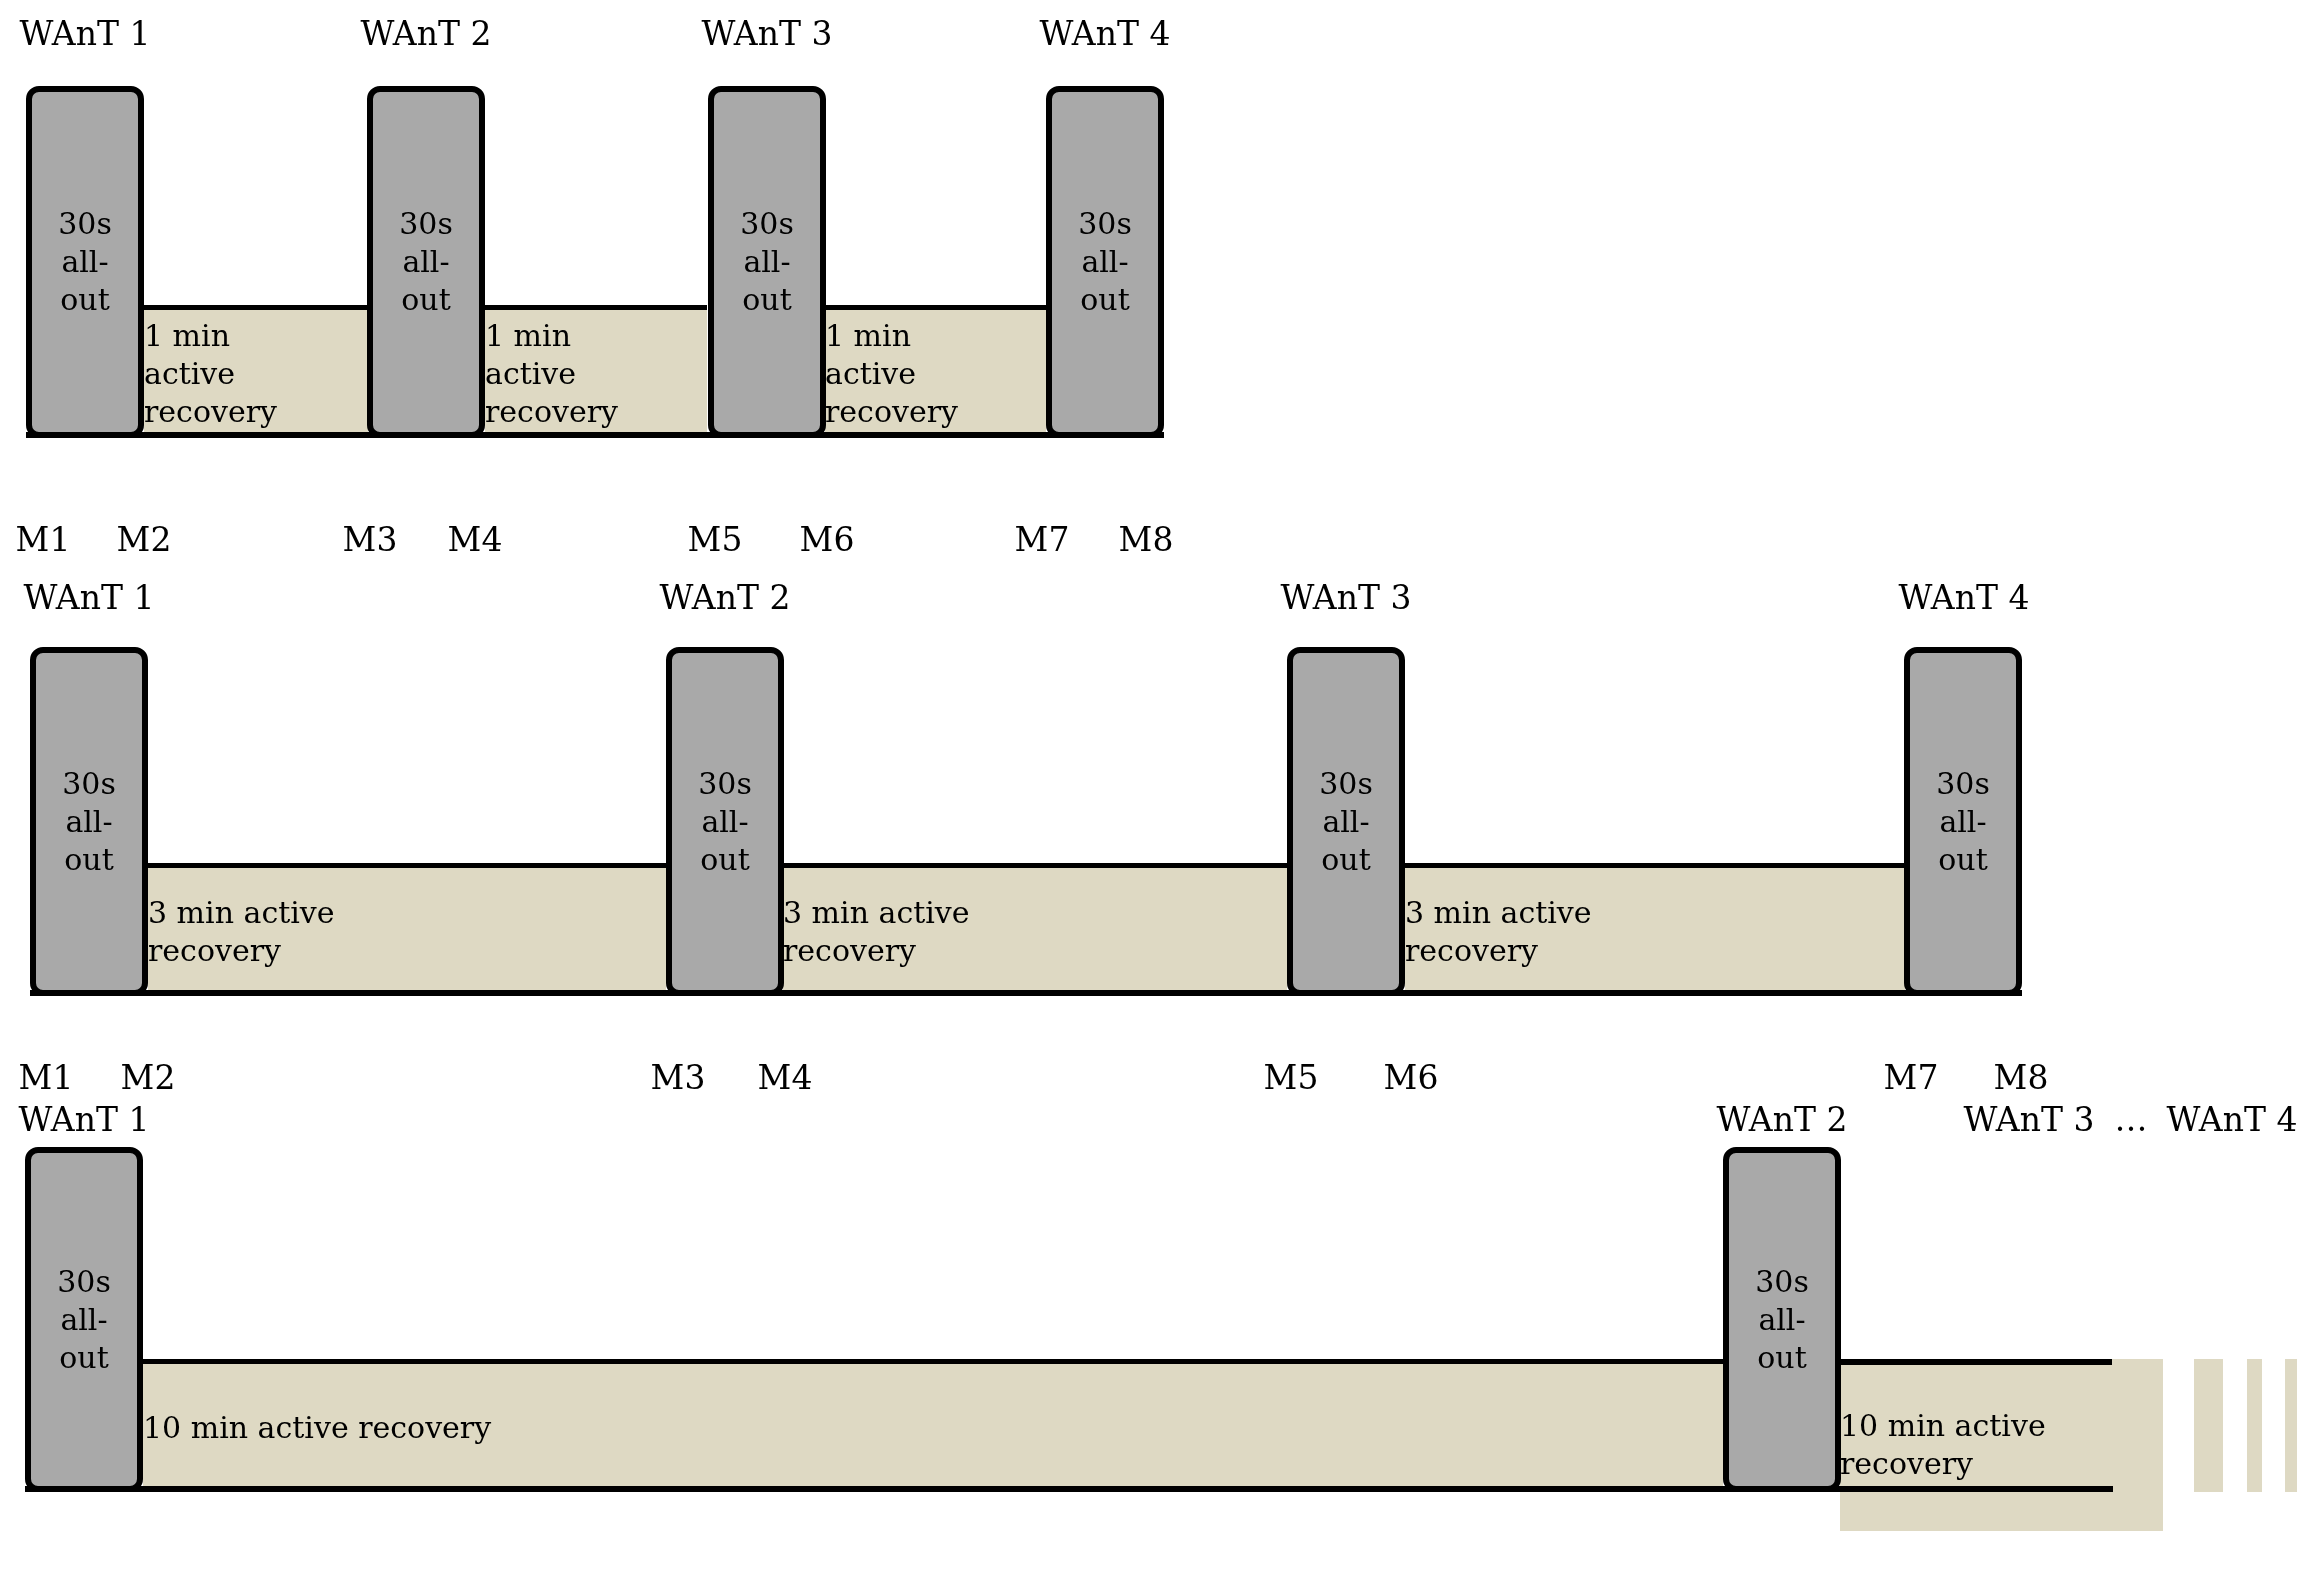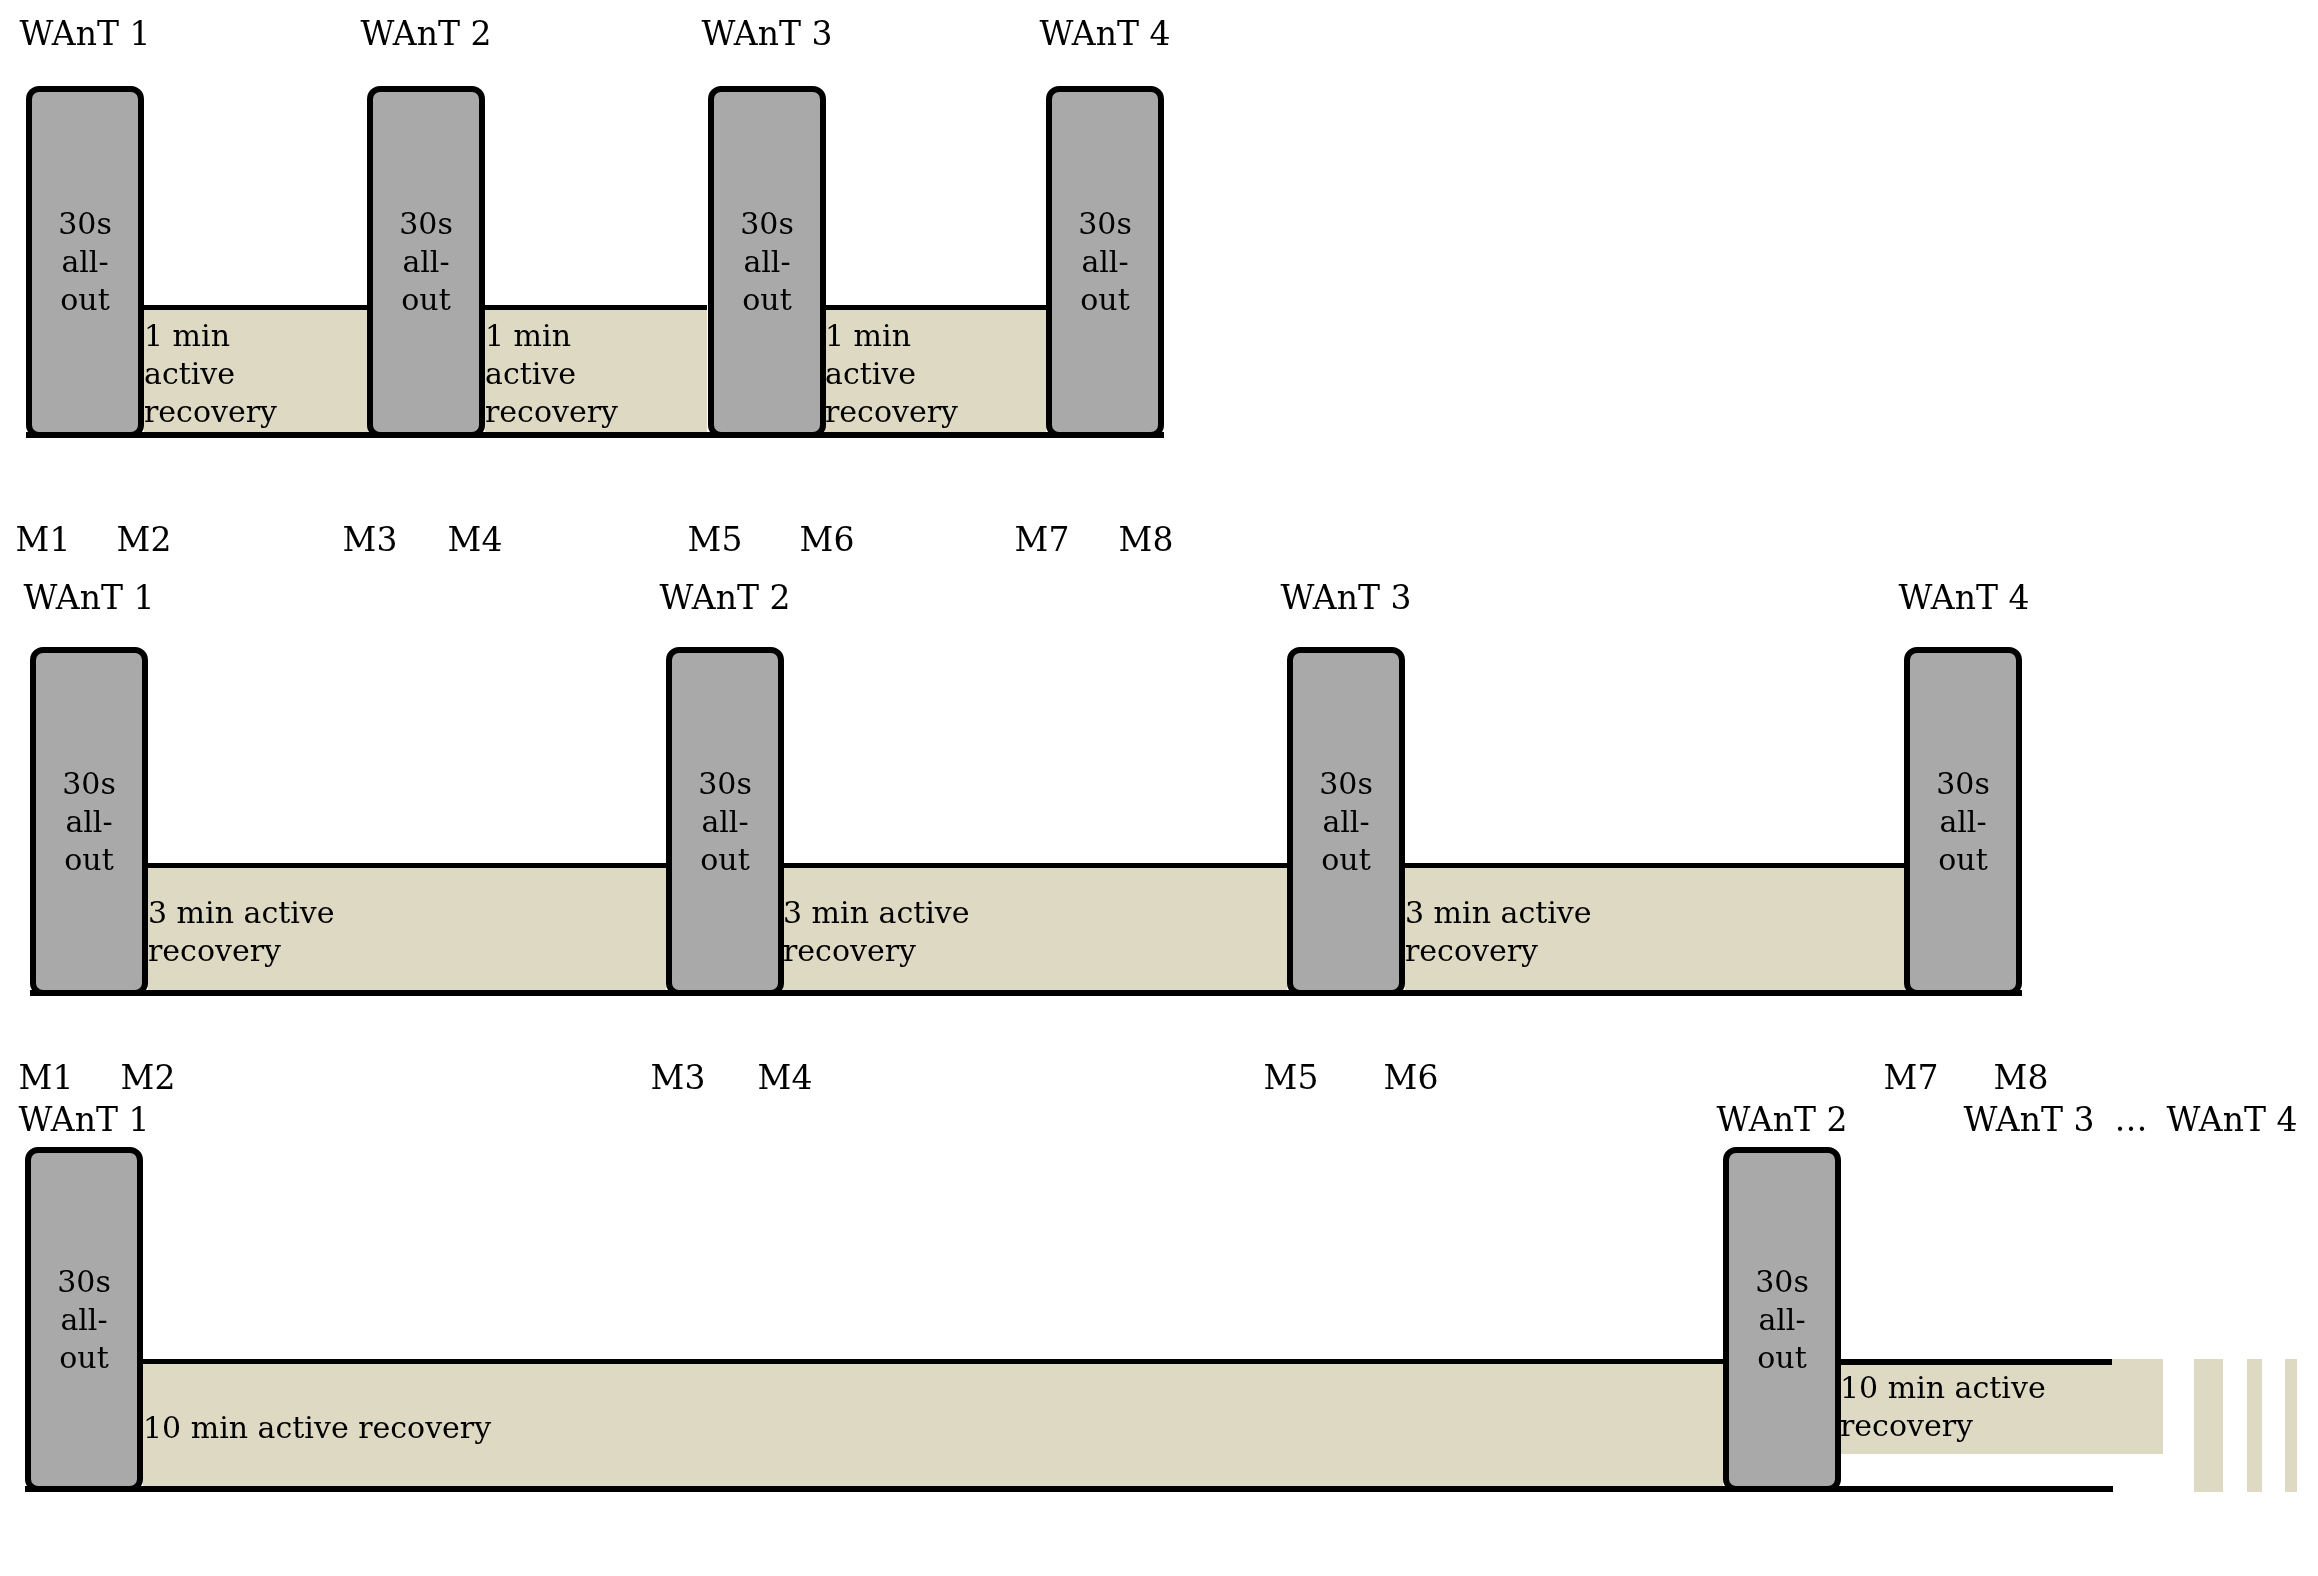--- a/index.html
+++ b/index.html
@@ -148,21 +148,21 @@
     <div class="mk" style="left:1411px;top:1014px;">M6</div>
     <div class="mk" style="left:1911px;top:1014px;">M7</div>
     <div class="mk" style="left:2021px;top:1014px;">M8</div>
   </div>
 
   <div class="row">
     <div class="rec" style="left:143px;top:1359px;width:1580px;height:133px;">
       <span>10 min active recovery</span>
     </div>
 
-    <div class="rec noborder" style="left:1840px;top:1359px;width:323px;height:95px;padding-right:51px;">
+    <div class="rec noborder" style="left:1840px;top:1359px;width:323px;height:172px;padding-right:51px;">
       <span>10 min active</span>
       <span>recovery</span>
     </div>
     <div class="topline" style="left:1840px;top:1359px;width:272px;"></div>
     <div class="base" style="left:25px;top:1486px;width:2088px;"></div>
 
     <div class="stripe" style="left:2194px;width:29px;"></div>
     <div class="stripe" style="left:2247px;width:15.4px;"></div>
     <div class="stripe" style="left:2285px;width:12.3px;"></div>
 

